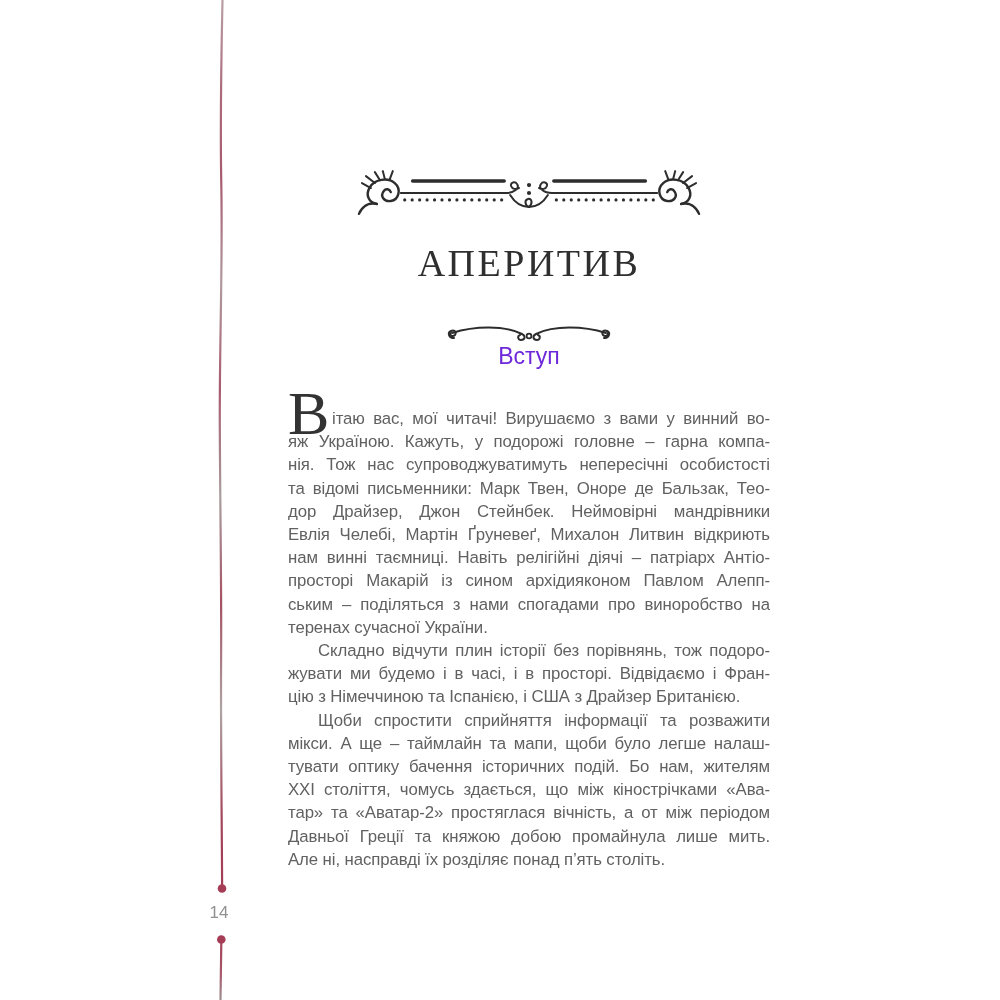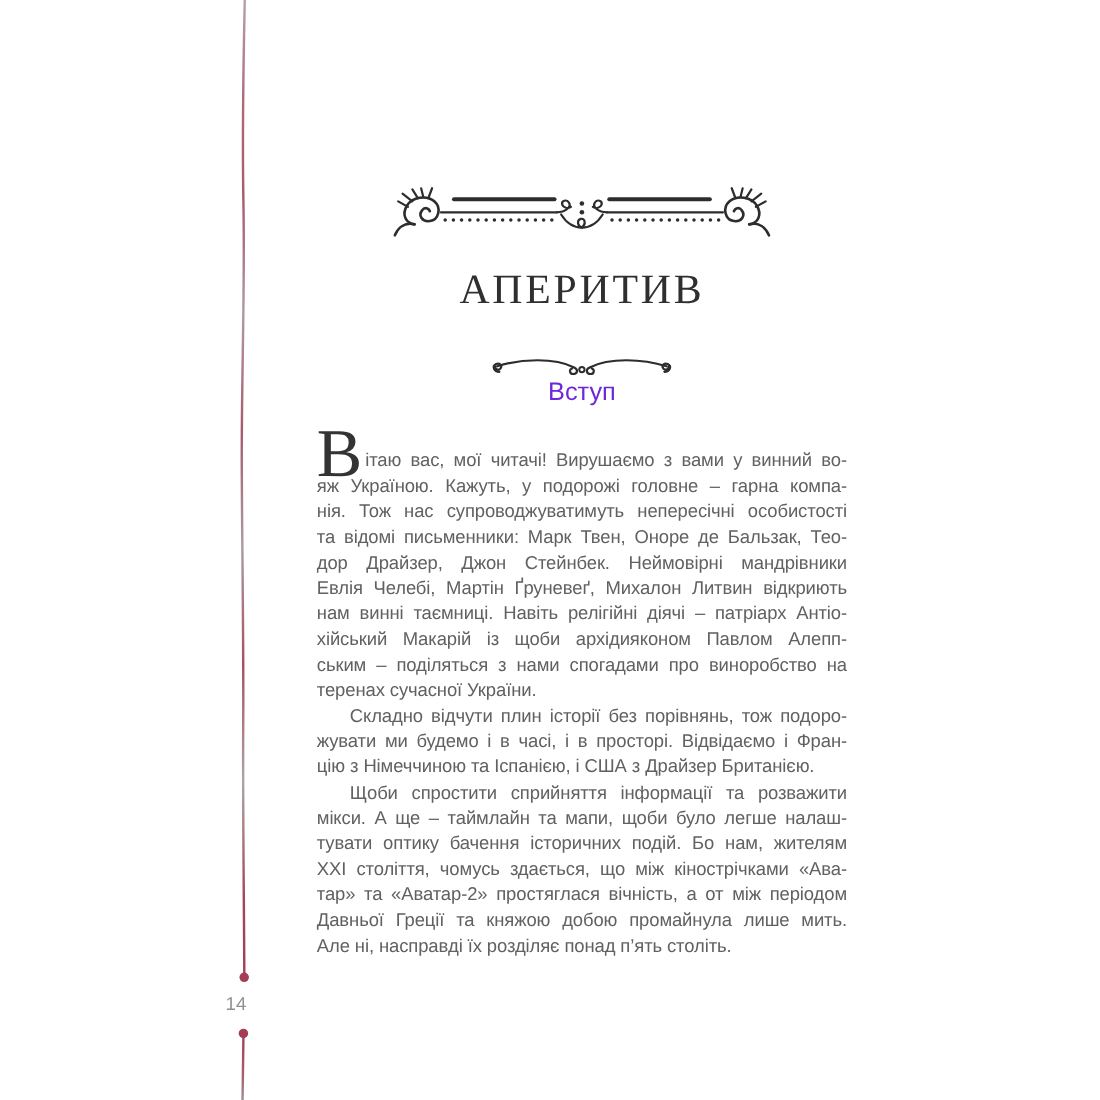--- a/index.html
+++ b/index.html
@@ -23,21 +23,21 @@
 
   .textblock{position:absolute;top:407px;left:0;width:482px;color:#616161;
      font-size:16.8px;line-height:23.2px;letter-spacing:-0.1px;}
   .line{text-align:justify;text-align-last:justify;}
   .line.end{text-align-last:left;}
   .line.first{padding-left:44px;}
   .line.indent{text-indent:30px;}
   .dropcap{position:absolute;left:0;top:-25px;font-family:"Liberation Serif",serif;
      font-size:62px;line-height:1;color:#333333;}
 
-  .page-number{position:absolute;left:205px;top:903px;width:28px;text-align:left;
+  .page-number{position:absolute;left:205px;top:903px;width:28px;text-align:center;
      font-size:17px;color:#919191;}
 </style>
 </head>
 <body>
 
 <div class="page">
 
   <svg class="thread-svg" width="1000" height="1000" viewBox="0 0 1000 1000">
     <defs>
       <linearGradient id="threadGrad" gradientUnits="userSpaceOnUse" x1="0" y1="0" x2="0" y2="888">
@@ -136,21 +136,21 @@
           <div class="line">нія. Тож нас супроводжуватимуть непересічні особистості</div>
 
           <div class="line">та відомі письменники: Марк Твен, Оноре де Бальзак, Тео-</div>
 
           <div class="line">дор Драйзер, Джон Стейнбек. Неймовірні мандрівники</div>
 
           <div class="line">Евлія Челебі, Мартін Ґруневеґ, Михалон Литвин відкриють</div>
 
           <div class="line">нам винні таємниці. Навіть релігійні діячі – патріарх Антіо-</div>
 
-          <div class="line">хійський Макарій із щоби архідияконом Павлом Алепп-</div>
+          <div class="line">просторі Макарій із сином архідияконом Павлом Алепп-</div>
 
           <div class="line">ським – поділяться з нами спогадами про виноробство на</div>
 
           <div class="line end">теренах сучасної України.</div>
 
           <div class="line indent">Складно відчути плин історії без порівнянь, тож подоро-</div>
 
           <div class="line">жувати ми будемо і в часі, і в просторі. Відвідаємо і Фран-</div>
 
           <div class="line end">цію з Німеччиною та Іспанією, і США з Драйзер Британією.</div>

